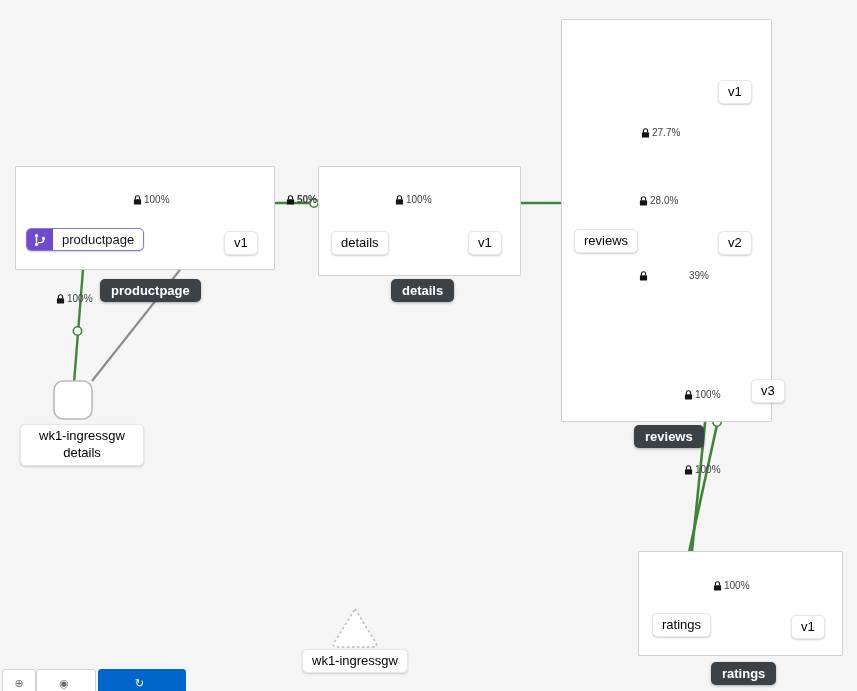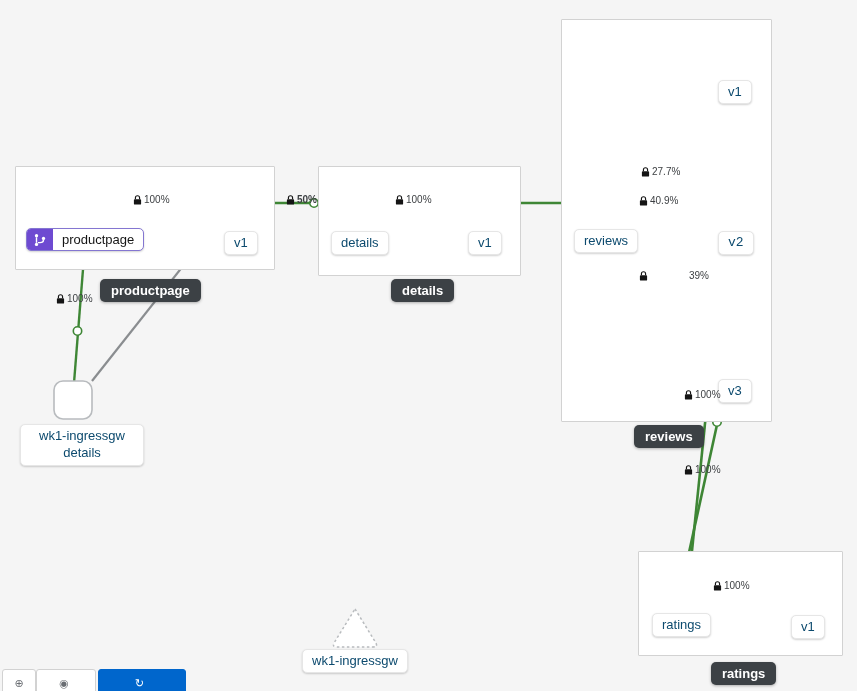--- a/index.html
+++ b/index.html
@@ -13,21 +13,21 @@
 
   
   .appbox{
     position:absolute;background:#ffffff;border:1px solid #d2d2d2;
     box-sizing:border-box;border-radius:1px;
   }
 
   
   .chip{
     position:absolute;background:#fff;border:1px solid #e6e6e6;border-radius:5px;
-    padding:3px 9px;font-size:13px;color:#0c4a6e;white-space:nowrap;
+    padding:3px 9px;font-size:13px;color:#000000;white-space:nowrap;
     box-shadow:0 1px 2px rgba(0,0,0,.18);line-height:1.25;text-align:center;
   }
   .chip.two{line-height:1.3;}
 
   
   .badge{
     position:absolute;background:#3c4145;color:#fff;border-radius:5px;
     padding:4px 11px;font-size:13px;font-weight:bold;white-space:nowrap;
     box-shadow:0 1px 3px rgba(0,0,0,.3);
   }
@@ -209,23 +209,23 @@
   <div class="chip" style="left:224px;top:231px;">v1</div>
 
   <div class="chip" style="left:331px;top:231px;">details</div>
 
   <div class="chip" style="left:468px;top:231px;">v1</div>
 
   <div class="chip" style="left:574px;top:229px;">reviews</div>
 
   <div class="chip" style="left:718px;top:80px;">v1</div>
 
-  <div class="chip" style="left:718px;top:231px;font-family:Liberation Mono, monospace;">v2</div>
-
-  <div class="chip" style="left:718px;top:379px;">v3</div>
+  <div class="chip" style="left:718px;top:231px;">v2</div>
+
+  <div class="chip" style="left:751px;top:379px;">v3</div>
 
   <div class="chip" style="left:652px;top:613px;">ratings</div>
 
   <div class="chip" style="left:791px;top:615px;">v1</div>
 
   <div class="chip two" style="left:20px;top:424px;width:104px;">
     <span>wk1-ingressgw</span><br>
     <span>details</span>
   </div>
 
@@ -261,34 +261,34 @@
   </div>
 
   <div class="elabel" style="left:395px;top:194px;">
     <svg class="lock" viewBox="0 0 10 11">
       <rect x="1" y="4.6" width="8" height="6" rx="1" fill="#151515"></rect>
       <path d="M2.7 4.6 V3.1 A2.3 2.3 0 0 1 7.3 3.1 V4.6" fill="none" stroke="#151515" stroke-width="1.3"></path>
     </svg>
     <span class="pct">100%</span>
   </div>
 
-  <div class="elabel" style="left:641px;top:127px;margin-top:39px;">
+  <div class="elabel" style="left:641px;top:127px;">
     <svg class="lock" viewBox="0 0 10 11">
       <rect x="1" y="4.6" width="8" height="6" rx="1" fill="#151515"></rect>
       <path d="M2.7 4.6 V3.1 A2.3 2.3 0 0 1 7.3 3.1 V4.6" fill="none" stroke="#151515" stroke-width="1.3"></path>
     </svg>
     <span class="pct">27.7%</span>
   </div>
 
   <div class="elabel" style="left:639px;top:195px;">
     <svg class="lock" viewBox="0 0 10 11">
       <rect x="1" y="4.6" width="8" height="6" rx="1" fill="#151515"></rect>
       <path d="M2.7 4.6 V3.1 A2.3 2.3 0 0 1 7.3 3.1 V4.6" fill="none" stroke="#151515" stroke-width="1.3"></path>
     </svg>
-    <span class="pct">40.9%</span>
+    <span class="pct">28.0%</span>
   </div>
 
   <div class="elabel" style="left:639px;top:270px;gap:41px;">
     <svg class="lock" viewBox="0 0 10 11">
       <rect x="1" y="4.6" width="8" height="6" rx="1" fill="#151515"></rect>
       <path d="M2.7 4.6 V3.1 A2.3 2.3 0 0 1 7.3 3.1 V4.6" fill="none" stroke="#151515" stroke-width="1.3"></path>
     </svg>
     <span class="pct">39%</span>
   </div>
 

